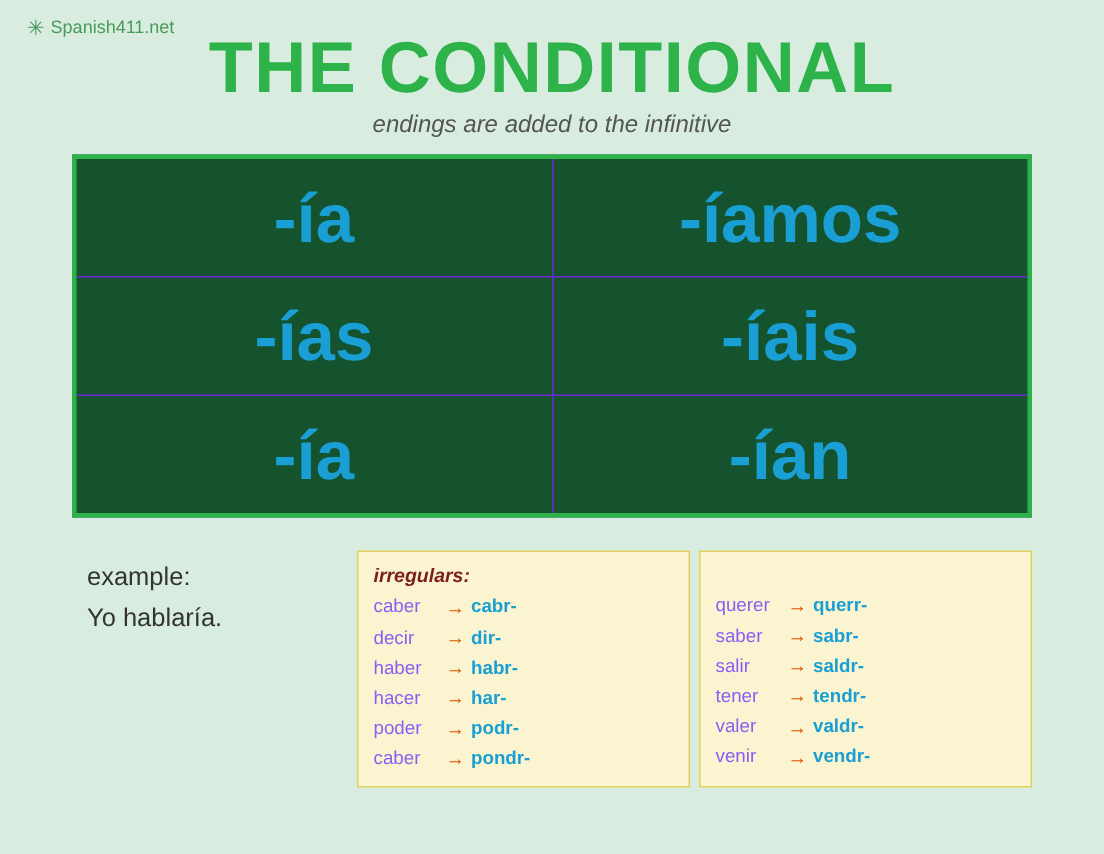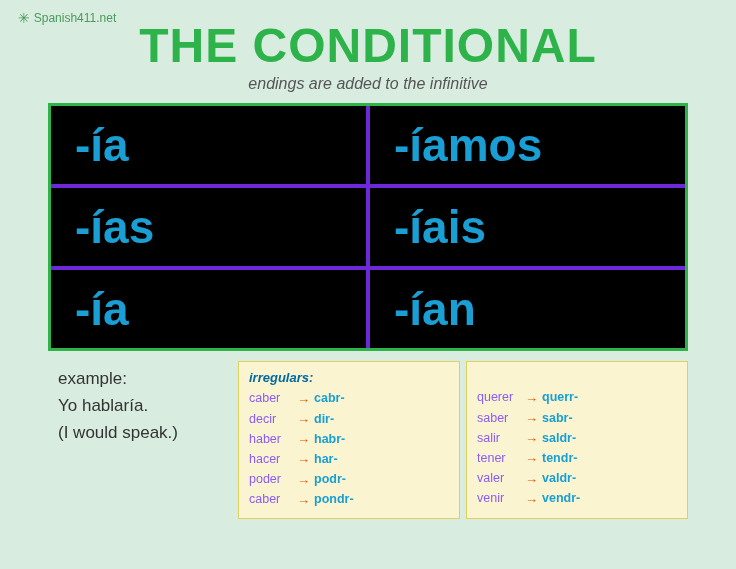--- a/index.html
+++ b/index.html
@@ -55,32 +55,33 @@
       font-size: 16px;
       color: #555;
       font-style: italic;
       text-align: right;
       margin-top: 2px;
       margin-bottom: 10px;
     }
 
     .conjugation-table-wrapper {
       border: 3px solid #2db34a;
-      background: #000000;
+      background: #14532d;
       width: 640px;
       margin: 0 auto;
+      text-align: center;
     }
 
     .conjugation-table {
       width: 100%;
       border-collapse: collapse;
     }
 
     .conjugation-table td {
-      border: 4px solid #6d28d9;
+      border: 1px solid #6d28d9;
       padding: 12px 24px;
       font-size: 46px;
       font-weight: 900;
       color: #1a9fd4;
       font-family: Impact, Arial Black, sans-serif;
       width: 50%;
     }
 
     .conjugation-table td:first-child {
       border-left: none;
@@ -91,21 +92,21 @@
     .conjugation-table tr:first-child td {
       border-top: none;
     }
     .conjugation-table tr:last-child td {
       border-bottom: none;
     }
 
     .bottom-section {
       display: flex;
       width: 640px;
-      margin: 10px auto 0;
+      margin: 22px auto 0;
       gap: 0;
       align-items: flex-start;
     }
 
     .example-box {
       flex: 0 0 190px;
       font-family: 'Comic Sans MS', cursive, sans-serif;
       font-size: 17px;
       color: #333;
       line-height: 1.6;
@@ -120,21 +121,21 @@
 
     .irregulars-box {
       background: #faf5d0;
       border: 1px solid #e0d060;
       padding: 8px 10px;
       font-size: 13px;
       flex: 1;
     }
 
     .irregulars-title {
-      color: #0369a1;
+      color: #7f1d1d;
       font-weight: bold;
       font-style: italic;
       margin-bottom: 4px;
       font-size: 13px;
     }
 
     .irregular-row {
       display: flex;
       align-items: center;
       gap: 4px;
@@ -187,21 +188,20 @@
           </tr>
         </tbody>
     </table>
   </div>
 
   <div class="bottom-section">
 
     <div class="example-box">
       <div>example:</div>
       <div>Yo hablaría.</div>
-      <div>(I would speak.)</div>
     </div>
 
     <div class="irregulars-container">
       <div class="irregulars-box">
         <div class="irregulars-title">irregulars:</div>
         <div id="irr-left">
             <div class="irregular-row">
               <span class="irr-base">caber</span>
               <span class="irr-arrow">→</span>
               <span class="irr-result">cabr-</span>

